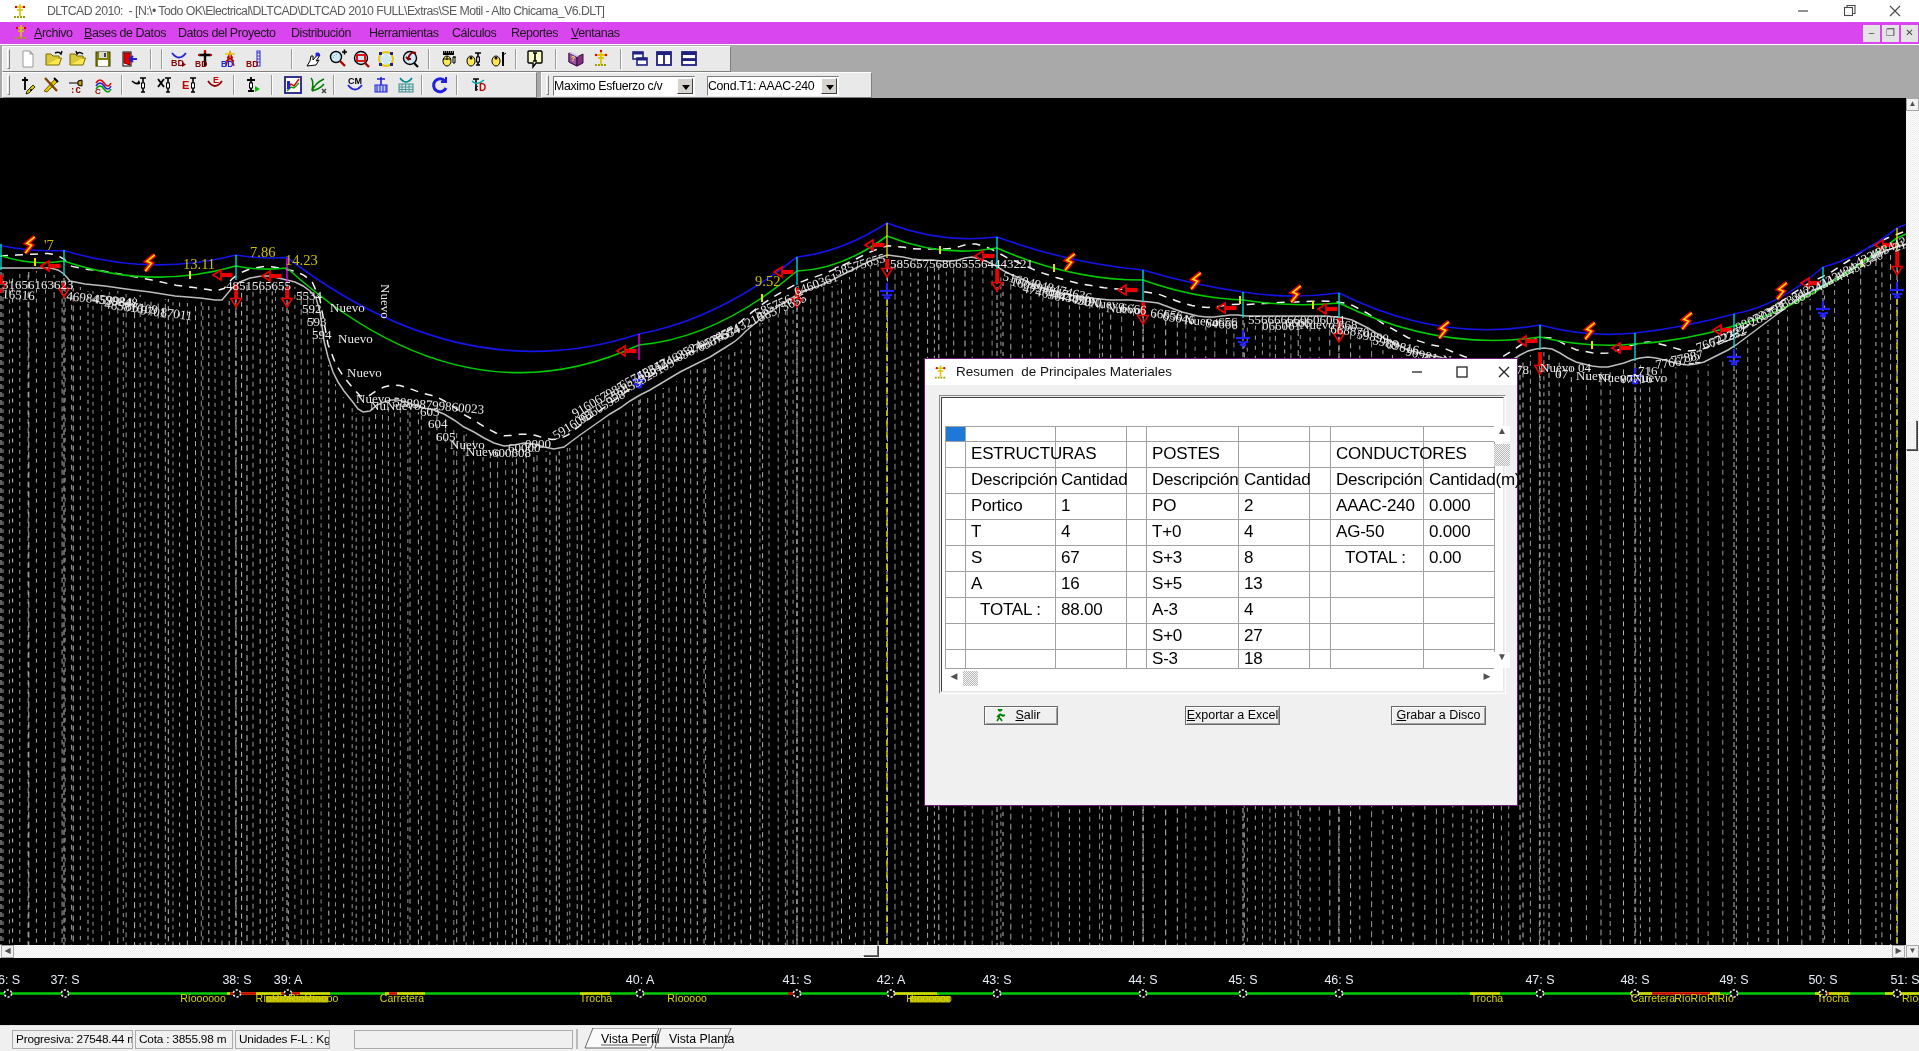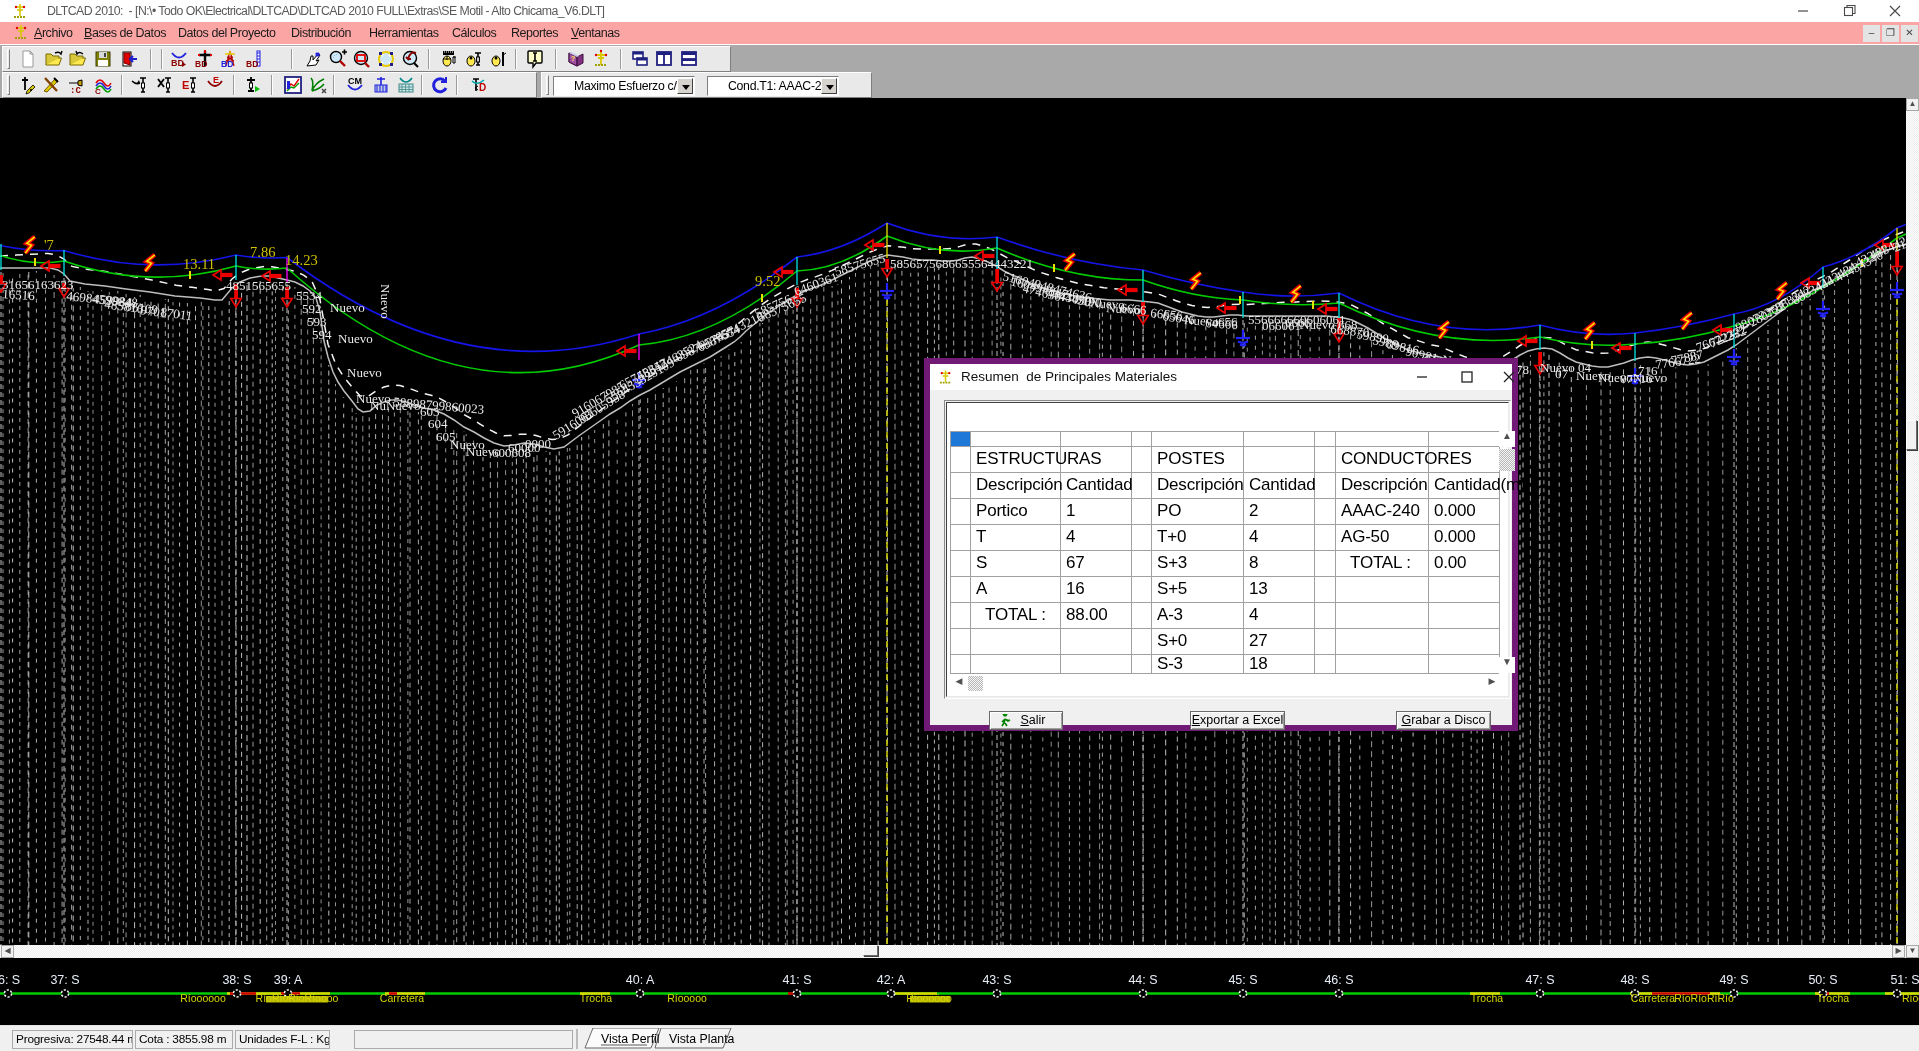--- a/index.html
+++ b/index.html
@@ -1,40 +1,40 @@
 <!DOCTYPE html>
 <html><head><meta charset="utf-8"><style>
 * {margin:0;padding:0;box-sizing:border-box}
 body {width:1919px;height:1051px;overflow:hidden;position:relative;background:#fff;
  font-family:"Liberation Sans",sans-serif}
 .titlebar {position:absolute;left:0;top:0;width:1919px;height:22px;background:#fff}
 .title-txt {position:absolute;left:47px;top:4px;font-size:12.3px;color:#5a5a5a;letter-spacing:-0.55px;white-space:pre}
 .appico {position:absolute;left:12px;top:3px;width:17px;height:16px}
 .wbtn {position:absolute;top:0;width:34px;height:22px;color:#333}
-.menubar {position:absolute;left:0;top:22px;width:1919px;height:22px;background:#fca5a5}
+.menubar {position:absolute;left:0;top:22px;width:1919px;height:22px;background:#d946ef}
 .mi {position:absolute;top:4px;font-size:12.5px;color:#1a1a1a;letter-spacing:-0.45px}
 .mdibtn {position:absolute;top:3px;width:17px;height:17px;background:#e4e4e4;color:#444;
  text-align:center;line-height:15px;font-size:10px}
 .toolzone {position:absolute;left:0;top:44px;width:1919px;height:54px;background:#a9a9a9;border-top:1px solid #fff}
 .trow {position:absolute;background:#e9e9e9;border:1px solid;border-color:#fdfdfd #7f7f7f #7f7f7f #fdfdfd}
 .tbi {position:absolute;top:2px;width:20px;height:20px}
 .tsep {position:absolute;top:2px;width:2px;height:20px;border-left:1px solid #9a9a9a;border-right:1px solid #fdfdfd}
 .grip {position:absolute;left:4px;top:2px;width:3px;height:20px;border:1px solid;border-color:#fdfdfd #7f7f7f #7f7f7f #fdfdfd}
-.combo {position:absolute;height:20px;background:#fff;border:1px solid;border-color:#7f7f7f #fdfdfd #fdfdfd #7f7f7f;font-size:12.3px;line-height:18px;padding-left:20px;color:#000;letter-spacing:-0.3px;white-space:nowrap}
+.combo {position:absolute;height:20px;background:#fff;border:1px solid;border-color:#7f7f7f #fdfdfd #fdfdfd #7f7f7f;font-size:12.3px;line-height:18px;padding-left:0;color:#000;letter-spacing:-0.3px;white-space:nowrap}
 .cbtn {position:absolute;right:1px;top:1px;width:16px;height:16px;background:#d6d3ce;border:1px solid;border-color:#fdfdfd #404040 #404040 #fdfdfd;text-align:center}
 .cbtn:after {content:"";position:absolute;left:4px;top:6px;border:4px solid transparent;border-top:5px solid #000}
 .canvas {position:absolute;left:0;top:98px;width:1906px;height:847px;background:#000}
 .stations {position:absolute;left:0;top:958px;width:1919px;height:67px;background:#000}
 .vscroll {position:absolute;left:1906px;top:98px;width:13px;height:860px;background:repeating-conic-gradient(#ffffff 0 25%,#ececec 0 50%) 0 0/2px 2px}
 .hscroll {position:absolute;left:0;top:945px;width:1906px;height:13px;background:repeating-conic-gradient(#ffffff 0 25%,#ececec 0 50%) 0 0/2px 2px}
 .sbtn {position:absolute;background:#f1f1f1;border:1px solid #a8a8a8;color:#505050;font-size:8px;line-height:10px;text-align:center}
 .sthumb {position:absolute;background:#f2f2f2;border:1px solid;border-color:#fdfdfd #6a6a6a #6a6a6a #fdfdfd;box-shadow:1px 1px 0 #404040}
 .statusbar {position:absolute;left:0;top:1025px;width:1919px;height:26px;background:#f0f0f0;border-top:1px solid #e3e3e3}
 .sfield {position:absolute;top:4px;height:19px;border:1px solid #ababab;font-size:11.8px;line-height:17px;padding-left:3px;color:#000;background:#f0f0f0;white-space:nowrap;overflow:hidden;letter-spacing:-0.2px}
-.dialog {position:absolute;left:924px;top:358px;width:594px;height:373px;background:#f0f0f0;border:6px solid #701a75}
+.dialog {position:absolute;left:924px;top:358px;width:594px;height:448px;background:#f0f0f0;border:1px solid #701a75}
 .dlg-title {position:absolute;left:0;top:0;width:100%;height:26px;background:#fff;font-size:13.5px;color:#111;line-height:26px}
 .gv {position:absolute;width:1px;background:#a0a0a0}
 .gh {position:absolute;height:1px;background:#a0a0a0}
 .cell {position:absolute;font-size:17px;color:#000;white-space:pre;letter-spacing:-0.2px}
 .dbtn {position:absolute;height:19px;background:#f0f0f0;border:1px solid #696969;
  box-shadow:inset 1px 1px 0 #fff,inset -1px -1px 0 #a0a0a0;font-size:12.5px;text-align:center;line-height:17px;color:#000}
 u {text-decoration:underline}
 </style></head><body>
 
 <div class="titlebar">

